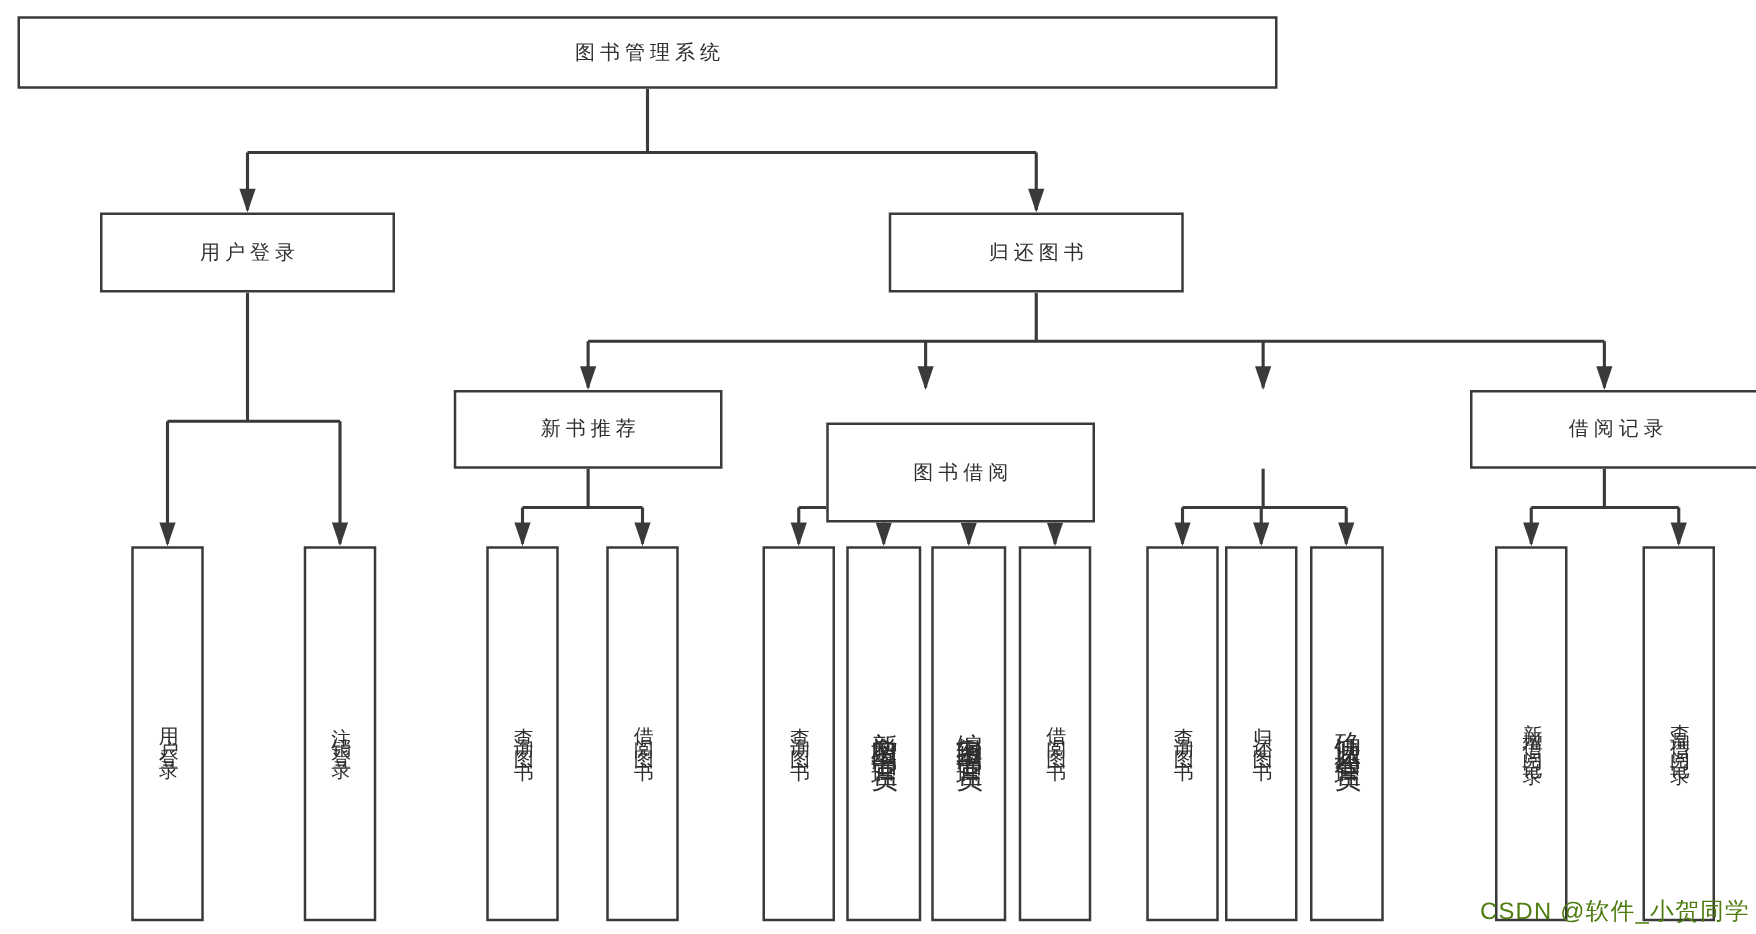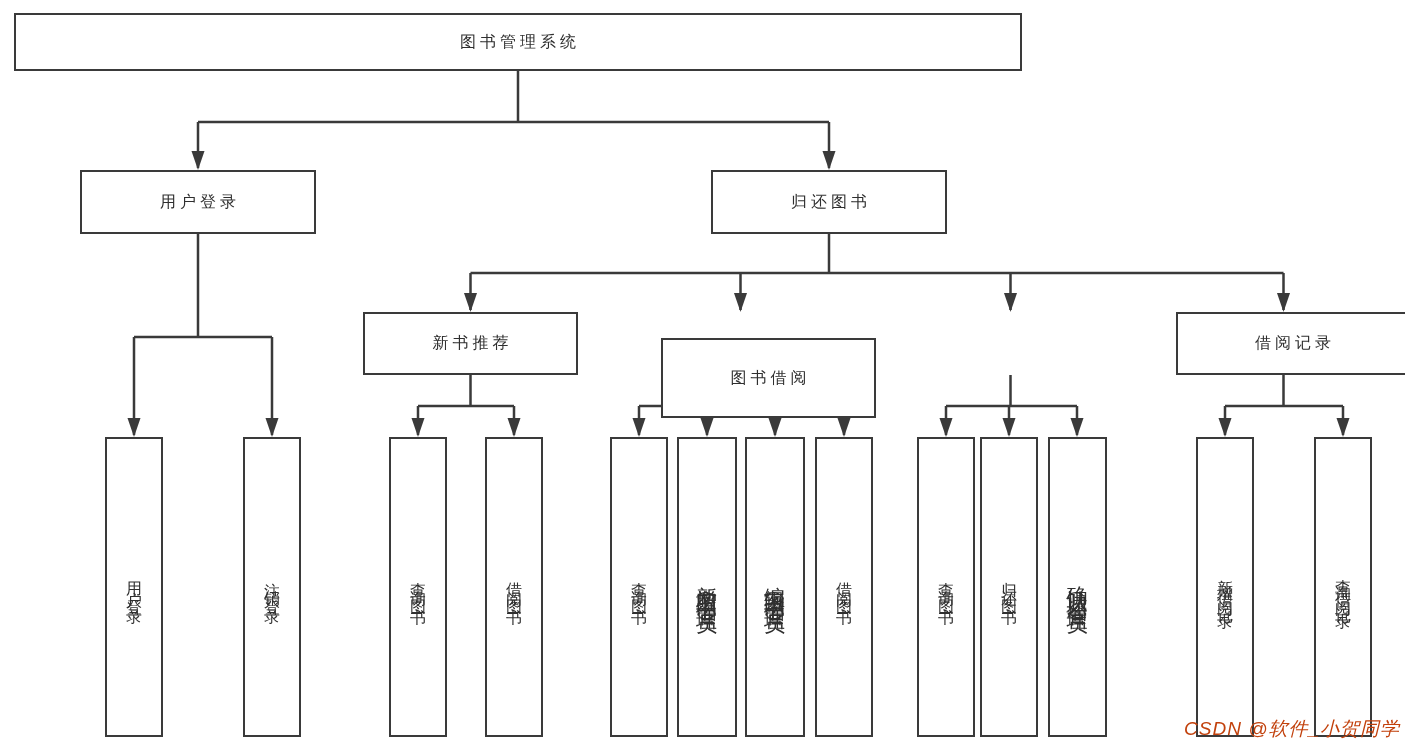--- a/index.html
+++ b/index.html
@@ -61,25 +61,24 @@
   .n-v8  { left: 917px; }
   .n-v9  { left: 980px; }
   .n-v10 { left: 1048px; width: 59px; }
   .n-v11 { left: 1196px; }
   .n-v12 { left: 1314px; }
   .watermark {
     position: absolute;
     right: 5px;
     top: 716px;
     font-size: 19px;
-    color: #c2410c;
+    color: #4d7c0f;
     letter-spacing: 1px;
     z-index: 5;
     white-space: nowrap;
-    font-style: italic;
   }
 </style>
 </head>
 <body>
 
 <div class="canvas">
 
   <svg class="connectors" viewBox="0 0 1405 747" fill="none" stroke="#3a3a3a" stroke-width="2.5">
 
     <g>

